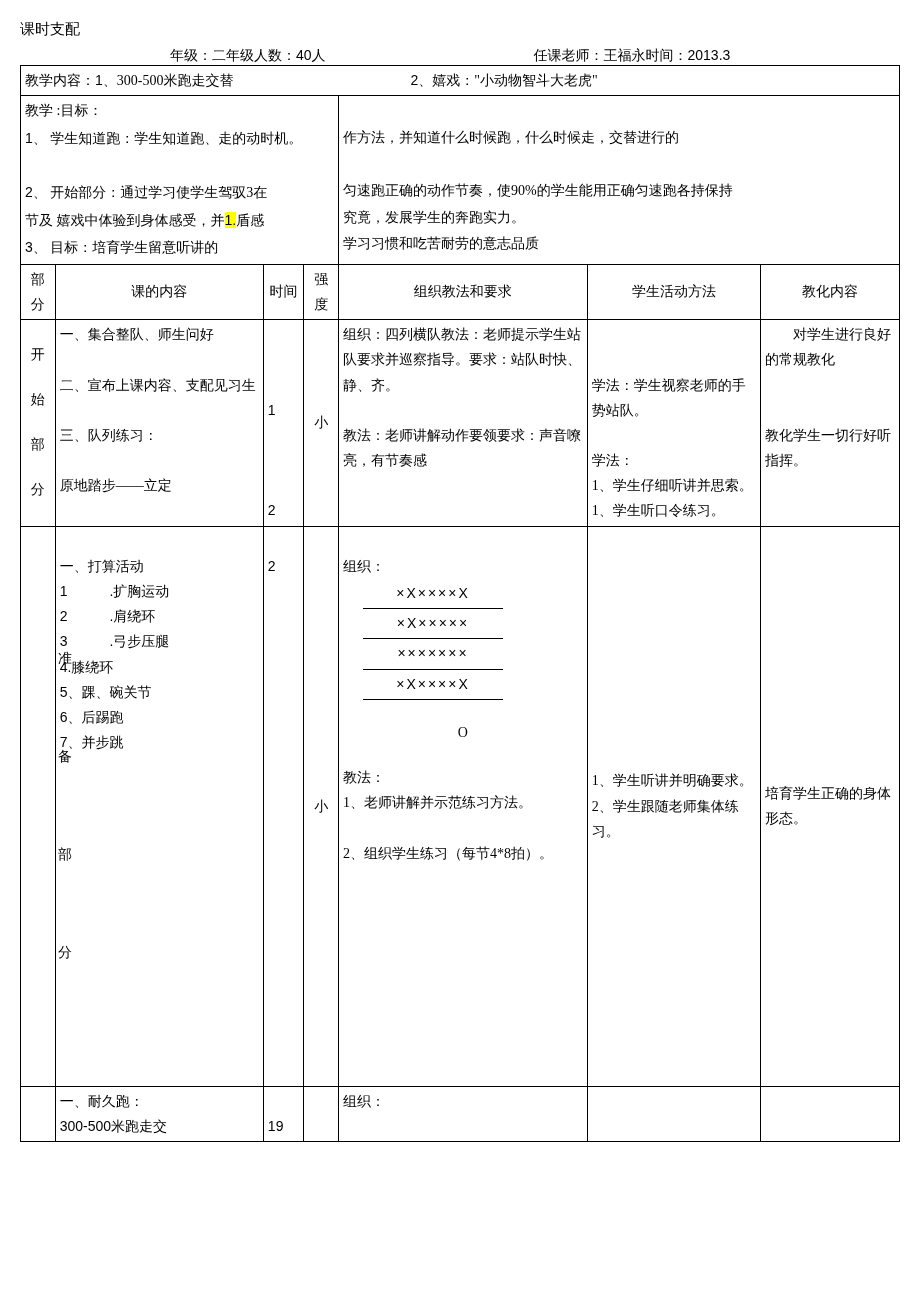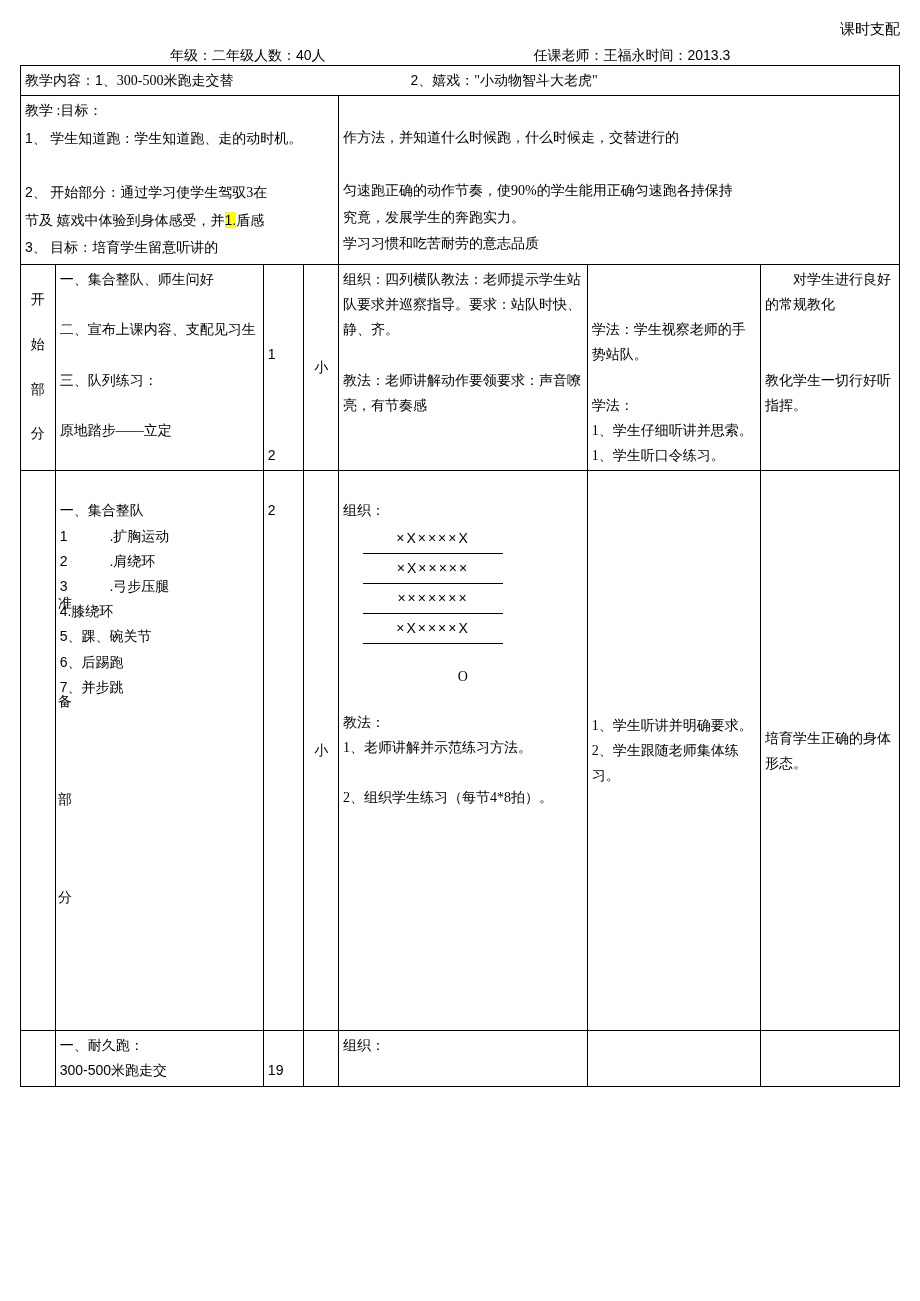--- a/index.html
+++ b/index.html
@@ -4,21 +4,21 @@
 <style>
   body {
     font-family: "SimSun", "宋体", serif;
     font-size: 14px;
     background: #fff;
     margin: 0;
     padding: 20px;
     width: 880px;
   }
   .title {
-    text-align: right;
+    text-align: left;
     font-size: 15px;
     margin-bottom: 8px;
   }
   .subheader {
     font-size: 14px;
     padding-left: 150px;
   }
   .subheader span { display:inline-block; }
   .sub-left { width: 360px; }
   table {
@@ -94,20 +94,29 @@
   </td>
   <td colspan="3" class="goal-list">
     <br>
     <span>作方法，并知道什么时候跑，什么时候走，交替进行的</span><br><br>
     <span>匀速跑正确的动作节奏，使90%的学生能用正确匀速跑各持保持</span><br>
     <span>究竟，发展学生的奔跑实力。</span><br>
     <span>学习习惯和吃苦耐劳的意志品质</span>
   </td>
 </tr>
 
+<tr>
+  <td class="vtext">部分</td>
+  <td class="center vcenter">课的内容</td>
+  <td class="vtext">时间</td>
+  <td class="vtext">强度</td>
+  <td class="center vcenter">组织教法和要求</td>
+  <td class="center vcenter">学生活动方法</td>
+  <td class="center vcenter">教化内容</td>
+</tr>
 
 <tr>
   <td class="vtext" style="line-height:3.2;text-align:center;">开始部分</td>
   <td>
     <span>一、集合整队、师生问好</span><br><br>
     <span>二、宣布上课内容、支配见习生</span><br><br>
     <span>三、队列练习：</span><br><br>
     <span>原地踏步——立定</span>
   </td>
   <td class="arial">
@@ -127,21 +136,21 @@
   <td>
     <span>　　对学生进行良好的常规教化</span><br><br><br>
     <span>教化学生一切行好听指挥。</span>
   </td>
 </tr>
 
 <tr style="height:560px;">
   <td class="vtext" style="line-height:7;padding-left:37px;">准备部分</td>
   <td>
     <br>
-    <span>一、集合整队</span><br>
+    <span>一、打算活动</span><br>
     <span class="arial">1　　　.扩胸运动</span><br>
     <span class="arial">2　　　.肩绕环</span><br>
     <span class="arial">3　　　.弓步压腿</span><br>
     <span class="arial">4.膝绕环</span><br>
     <span class="arial">5、踝、碗关节</span><br>
     <span class="arial">6、后踢跑</span><br>
     <span class="arial">7、并步跳</span>
   </td>
   <td class="arial"><br><span>2</span></td>
   <td class="vtext">小</td>

